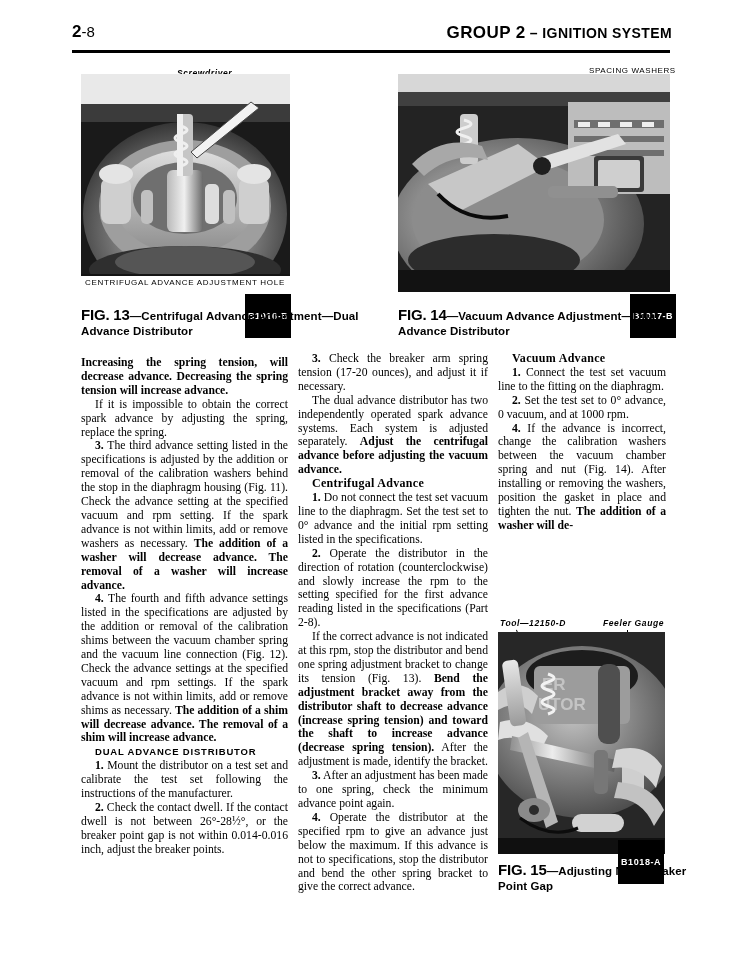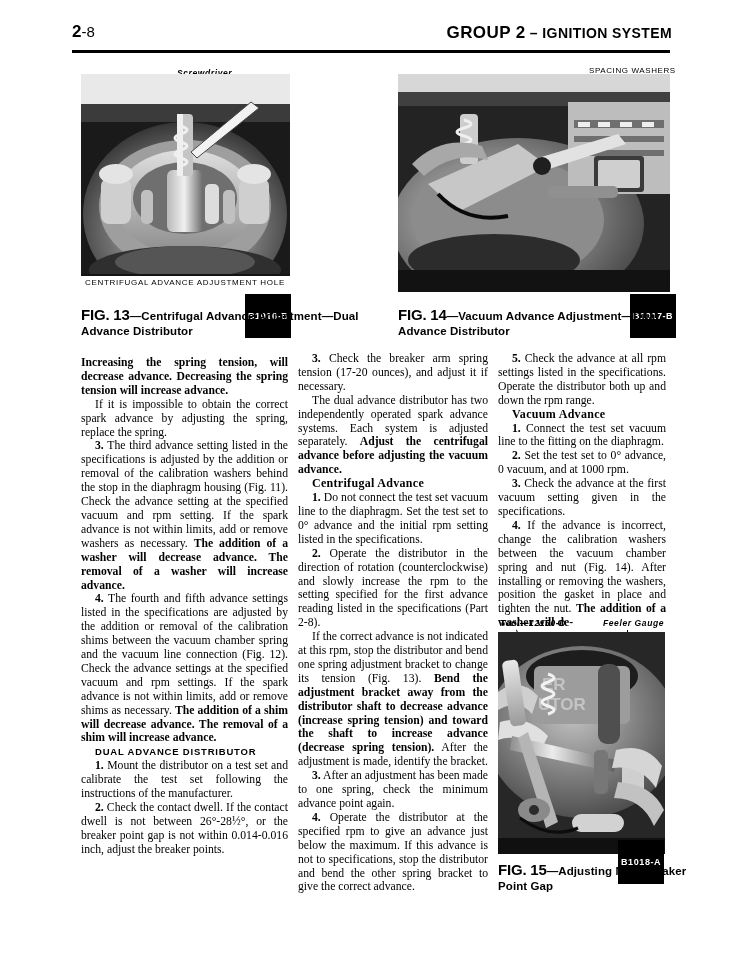--- a/index.html
+++ b/index.html
@@ -323,25 +323,23 @@
     <p><span>The dual advance distributor has two independently operated spark advance systems. Each system is adjusted separately. </span><b>Adjust the centrifugal advance before adjusting the vacuum advance.</b></p>
     <p class="subhead-ser">Centrifugal Advance</p>
     <p><span class="num">1.</span><span> Do not connect the test set vacuum line to the diaphragm. Set the test set to 0° advance and the initial rpm setting listed in the specifications.</span></p>
     <p><span class="num">2.</span><span> Operate the distributor in the direction of rotation (counterclockwise) and slowly increase the rpm to the setting specified for the first advance reading listed in the specifications (Part 2-8).</span></p>
     <p><span>If the correct advance is not indicated at this rpm, stop the distributor and bend one spring adjustment bracket to change its tension (Fig. 13). </span><b>Bend the adjustment bracket away from the distributor shaft to decrease advance (increase spring tension) and toward the shaft to increase advance (decrease spring tension).</b><span> After the adjustment is made, identify the bracket.</span></p>
     <p><span class="num">3.</span><span> After an adjustment has been made to one spring, check the minimum advance point again.</span></p>
     <p><span class="num">4.</span><span> Operate the distributor at the specified rpm to give an advance just below the maximum. If this advance is not to specifications, stop the distributor and bend the other spring bracket to give the correct advance.</span></p>
   </div>
 
   <div class="col col3">
-    <p><span class="num">5.</span><span> Check the advance at all rpm settings listed in the specifications. Operate the distributor both up and down the rpm range.</span></p>
     <p class="subhead-ser">Vacuum Advance</p>
     <p><span class="num">1.</span><span> Connect the test set vacuum line to the fitting on the diaphragm.</span></p>
     <p><span class="num">2.</span><span> Set the test set to 0° advance, 0 vacuum, and at 1000 rpm.</span></p>
-    <p><span class="num">3.</span><span> Check the advance at the first vacuum setting given in the specifications.</span></p>
     <p><span class="num">4.</span><span> If the advance is incorrect, change the calibration washers between the vacuum chamber spring and nut (Fig. 14). After installing or removing the washers, position the gasket in place and tighten the nut. </span><b>The addition of a washer will de-</b></p>
   </div>
 
   <div class="photo-label italic" style="left:500px; top:618px;">Tool—12150-D</div>
   <div class="photo-label italic" style="left:603px; top:618px;">Feeler Gauge</div>
   <div class="leader" style="left:516px; top:630px; height:24px; transform:rotate(-20deg); transform-origin: top left;"></div>
   <div class="leader" style="left:627px; top:630px; height:110px;"></div>
   <div class="fig fig15">
     <svg class="tex" viewBox="0 0 167 222" preserveAspectRatio="none">
       <defs>

